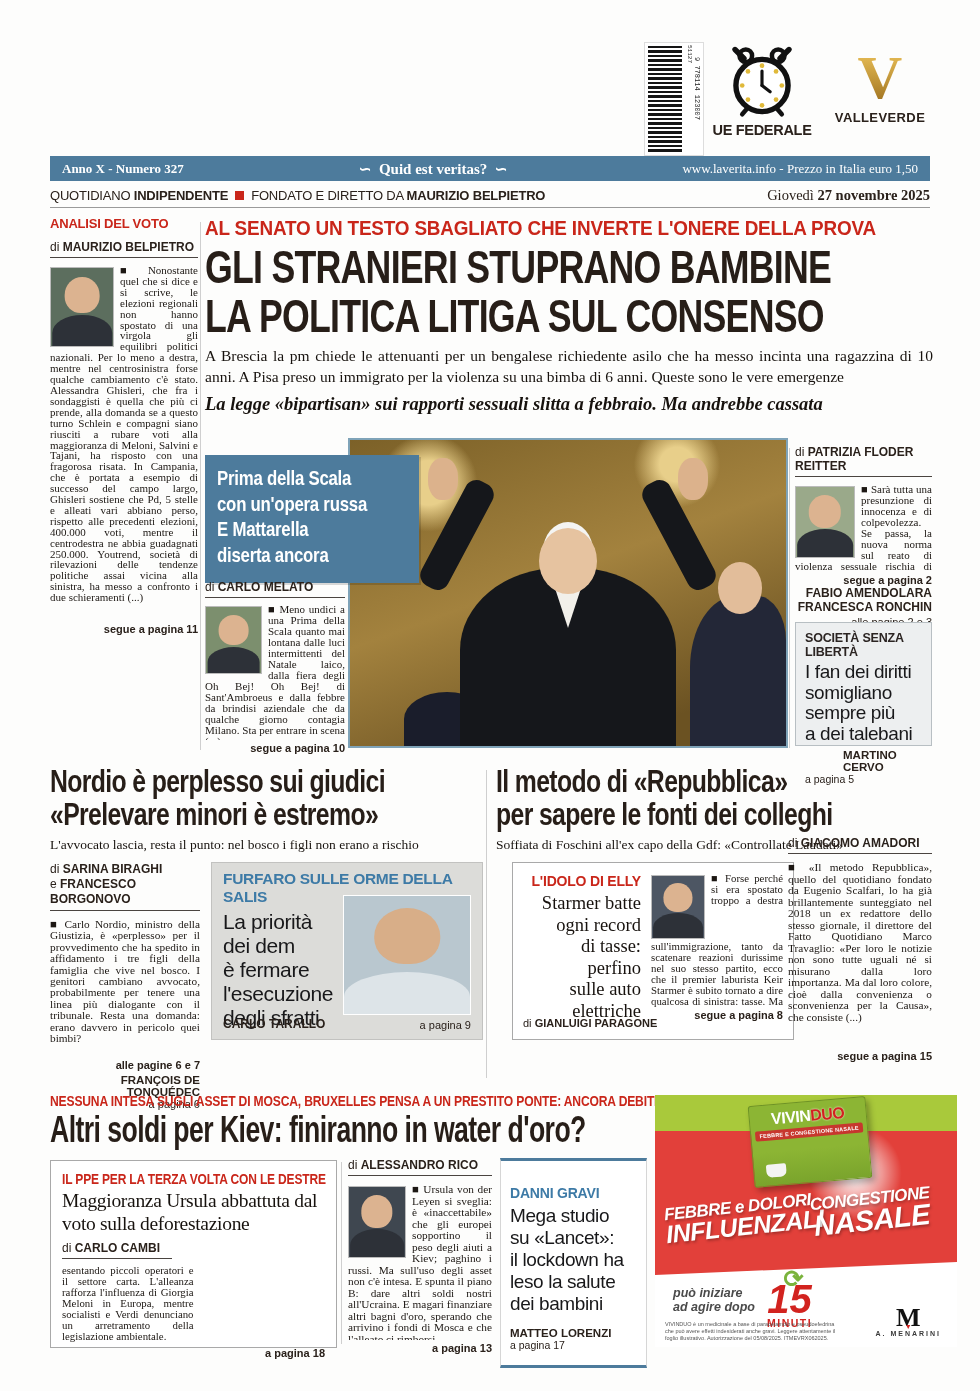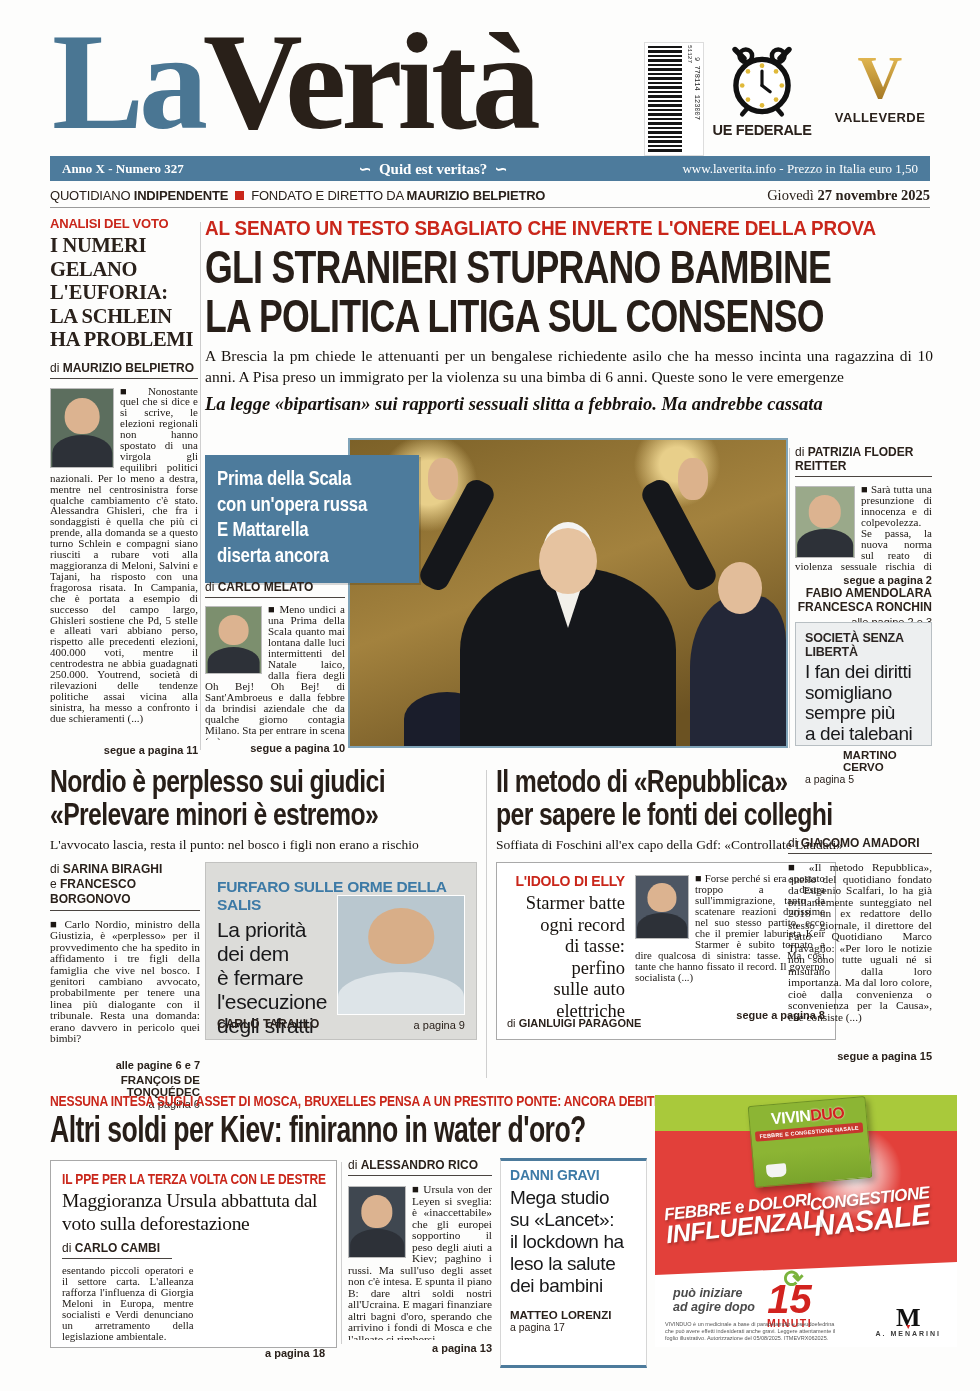--- a/index.html
+++ b/index.html
@@ -87,21 +87,20 @@
   
   .gold-v{font-family:"Liberation Serif",serif;font-weight:700;font-size:62px;line-height:58px;
       background:linear-gradient(180deg,#eec45b,#9c6f1d);-webkit-background-clip:text;background-clip:text;
       color:#b8860b;-webkit-text-fill-color:transparent;}
 </style>
 </head>
 <body>
 
 <div id="page">
 
-  <div id="logo" class="abs" style="left:52px;top:32px;"><span style="color:#4a7693">La</span><span style="color:#292019">Verità</span></div>
 
   <div class="abs barcode" style="left:644px;top:42px;width:58px;height:112px;">
     <div class="bars"></div>
     <div class="bc-num" style="right:10px;top:2px;font-size:6px;">51127</div>
     <div class="bc-num" style="right:2px;top:14px;font-size:7px;">9 778114 123007</div>
   </div>
 
   <div class="abs" style="left:710px;top:44px;width:104px;text-align:center;">
     <svg width="72" height="74" viewBox="0 0 80 82">
       <line x1="20" y1="16" x2="10" y2="6" stroke="#111" stroke-width="6" stroke-linecap="round"></line>
@@ -141,25 +140,20 @@
     <span class="serif" style="font-size:14.5px;"><span>Giovedì</span> <b>27 novembre 2025</b></span>
   </div>
 
   <div class="abs vline" style="left:200px;top:222px;height:528px;"></div>
   <div class="abs vline" style="left:789px;top:448px;height:300px;"></div>
   <div class="abs vline" style="left:486px;top:770px;height:308px;"></div>
   <div class="abs vline" style="left:341px;top:1162px;height:182px;"></div>
 
   <div class="abs" style="left:50px;top:216px;width:148px;">
     <div class="kicker red" style="font-size:13px;">ANALISI DEL VOTO</div>
-    <div class="serif pre" style="font-size:20.5px;line-height:23.5px;font-weight:700;letter-spacing:-.3px;margin-top:3px;">I NUMERI
-GELANO
-L'EUFORIA:
-LA SCHLEIN
-HA PROBLEMI</div>
     <div class="byline" style="margin-top:9px;"><span>di</span> <b>MAURIZIO BELPIETRO</b></div>
     <div class="body-text" style="font-size:11px;line-height:10.9px;margin-top:7px;height:356px;">
       <span class="portrait" style="width:62px;height:78px;background:#5c6e5e;"></span><span>■ Nonostante quel che si dice e si scrive, le elezioni regionali non hanno spostato di una virgola gli equilibri politici nazionali. Per lo meno a destra, mentre nel centrosinistra forse qualche cambiamento c'è stato. Alessandra Ghisleri, che fra i sondaggisti è quella che più ci prende, alla domanda se a questo turno Schlein e compagni siano riusciti a rubare voti alla maggioranza di Meloni, Salvini e Tajani, ha risposto con una fragorosa risata. In Campania, che è portata a esempio di successo del campo largo, Ghisleri sostiene che Pd, 5 stelle e alleati vari abbiano perso, rispetto alle precedenti elezioni, 400.000 voti, mentre il centrodestra ne abbia guadagnati 250.000. Youtrend, società di rilevazioni delle tendenze politiche assai vicina alla sinistra, ha messo a confronto i due schieramenti (...)</span>
     </div>
     <div class="segue">segue a pagina 11</div>
   </div>
 
   <div class="abs" style="left:205px;top:216px;width:728px;">
     <div class="cx s9 kicker red" style="font-size:21px;">AL SENATO UN TESTO SBAGLIATO CHE INVERTE L'ONERE DELLA PROVA</div>
     <div style="margin-top:2px;">
@@ -230,42 +224,42 @@
 
   <div class="abs" style="left:50px;top:862px;width:150px;">
     <div class="byline" style="line-height:15px;"><span>di</span> <b>SARINA BIRAGHI</b><br>
       <span>e</span> <b>FRANCESCO BORGONOVO</b></div>
     <div class="body-text" style="font-size:11.3px;line-height:11.4px;margin-top:8px;height:138px;">■ Carlo Nordio, ministro della Giustizia, è «perplesso» per il provvedimento che ha spedito in affidamento i tre figli della famiglia che vive nel bosco. I genitori cambiano avvocato, probabilmente per tenere una linea più dialogante con il tribunale. Resta una domanda: erano davvero in pericolo quei bimbi?</div>
     <div class="segue">alle pagine 6 e 7</div>
     <div style="text-align:right;font-weight:700;font-size:11.5px;margin-top:3px;">FRANÇOIS DE TONQUÉDEC</div>
     <div class="segue" style="font-weight:400;margin-top:0;">a pagina 6</div>
   </div>
 
-  <div class="abs gray-box" style="left:205px;top:862px;width:272px;height:178px;padding:15px 11px;box-sizing:border-box;">
+  <div class="abs gray-box" style="left:211px;top:862px;width:272px;height:178px;padding:7px 11px;box-sizing:border-box;">
     <div class="kicker blue" style="font-size:15.5px;letter-spacing:-.3px;">FURFARO SULLE ORME DELLA SALIS</div>
     <div class="box-hl pre" style="font-size:21px;line-height:24px;margin-top:4px;">La priorità
 dei dem
 è fermare
 l'esecuzione
 degli sfratti</div>
     <div class="abs" style="right:11px;top:32px;width:126px;height:118px;background:#b9c7cf;border:1px solid #fff;overflow:hidden;">
       <div style="position:absolute;top:10%;left:50%;transform:translateX(-50%);width:52%;height:48%;border-radius:50% 50% 45% 45%;background:#d8ae88;"></div>
       <div style="position:absolute;bottom:-6%;left:50%;transform:translateX(-50%);width:100%;height:42%;border-radius:50% 50% 0 0;background:#dde4e8;"></div>
     </div>
     <div class="abs" style="left:11px;bottom:8px;font-weight:700;font-size:12px;">CARLO TARALLO</div>
     <div class="abs" style="right:11px;bottom:8px;font-size:11px;"><span>a pagina 9</span></div>
   </div>
 
   <div class="abs" style="left:496px;top:765px;width:437px;">
     <div><span class="cx s8" style="font-size:31px;line-height:33px;font-weight:700;letter-spacing:-.8px;color:#271e18;">Il metodo di «Repubblica»</span></div>
     <div><span class="cx s8" style="font-size:31px;line-height:33px;font-weight:700;letter-spacing:-.8px;color:#271e18;">per sapere le fonti dei colleghi</span></div>
     <div class="serif" style="font-size:13.5px;margin-top:6px;white-space:nowrap;color:#17120e;">Soffiata di Foschini all'ex capo della Gdf: «Controllate Laudati»</div>
   </div>
 
-  <div class="abs line-box" style="left:496px;top:862px;width:340px;height:178px;box-sizing:border-box;">
+  <div class="abs line-box" style="left:512px;top:862px;width:282px;height:178px;box-sizing:border-box;">
     <div class="abs" style="left:10px;top:10px;width:118px;bottom:10px;">
       <div class="kicker red" style="font-size:14px;text-align:right;">L'IDOLO DI ELLY</div>
       <div class="serif pre" style="font-size:18.5px;line-height:21.5px;text-align:right;margin-top:4px;color:#17120e;">Starmer batte
 ogni record
 di tasse: perfino
 sulle auto
 elettriche</div>
       <div class="abs" style="left:0;bottom:0;font-size:11px;white-space:nowrap;"><span>di</span> <b>GIANLUIGI PARAGONE</b></div>
     </div>
     <div class="abs" style="left:138px;top:10px;right:10px;bottom:8px;">
@@ -302,21 +296,21 @@
 
   <div class="abs" style="left:348px;top:1158px;width:144px;">
     <div class="byline"><span>di</span>
       <b>ALESSANDRO RICO</b></div>
     <div class="body-text" style="font-size:11.3px;line-height:11.5px;margin-top:8px;height:156px;">
       <span class="portrait" style="width:56px;height:70px;background:#3f4750;"></span><span>■ Ursula von der Leyen si sveglia: è «inaccettabile» che gli europei sopportino il peso degli aiuti a Kiev; paghino i russi. Ma sull'uso degli asset non c'è intesa. E spunta il piano B: dare altri soldi nostri all'Ucraina. E magari finanziare altri bagni d'oro, sperando che arrivino i fondi di Mosca e che l'alleato ci rimborsi.</span>
     </div>
     <div class="segue">a pagina 13</div>
   </div>
 
-  <div class="abs lancet" style="left:500px;top:1158px;width:147px;height:210px;padding:6px 9px;box-sizing:border-box;">
+  <div class="abs lancet" style="left:500px;top:1158px;width:147px;height:210px;padding:24px 9px;box-sizing:border-box;">
     <div class="kicker blue" style="font-size:14px;">DANNI GRAVI</div>
     <div class="box-hl pre" style="font-size:19px;line-height:22px;margin-top:4px;">Mega studio
 su «Lancet»:
 il lockdown ha
 leso la salute
 dei bambini</div>
     <div style="font-weight:700;font-size:11.5px;margin-top:12px;">MATTEO LORENZI</div>
     <div style="font-size:10.5px;">a pagina 17</div>
   </div>
 

